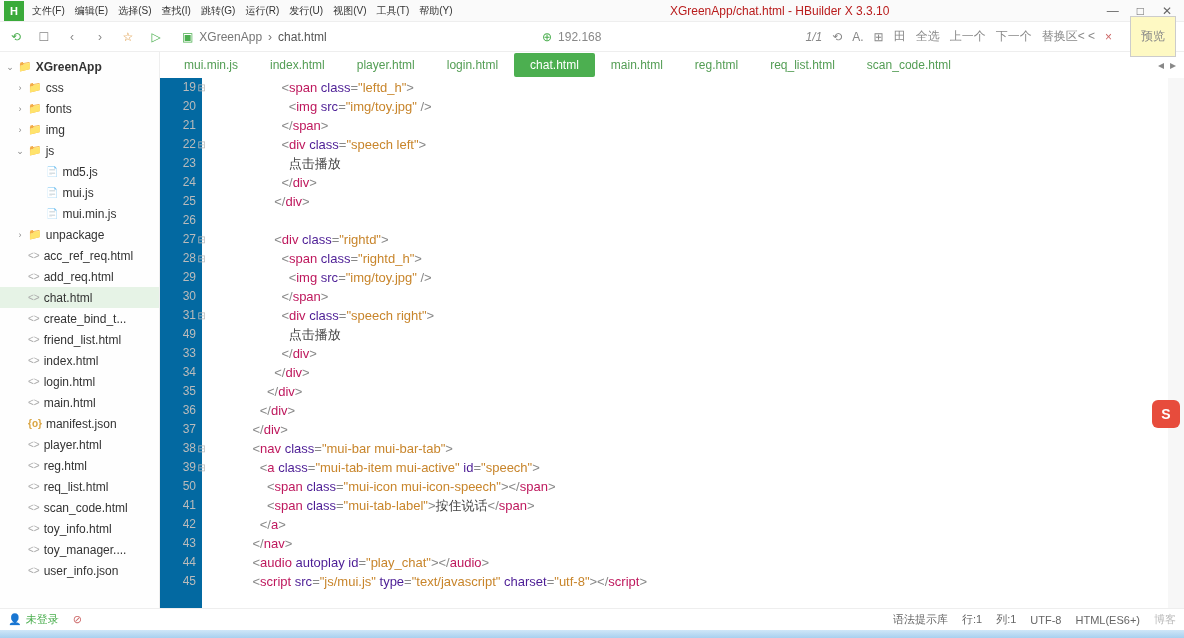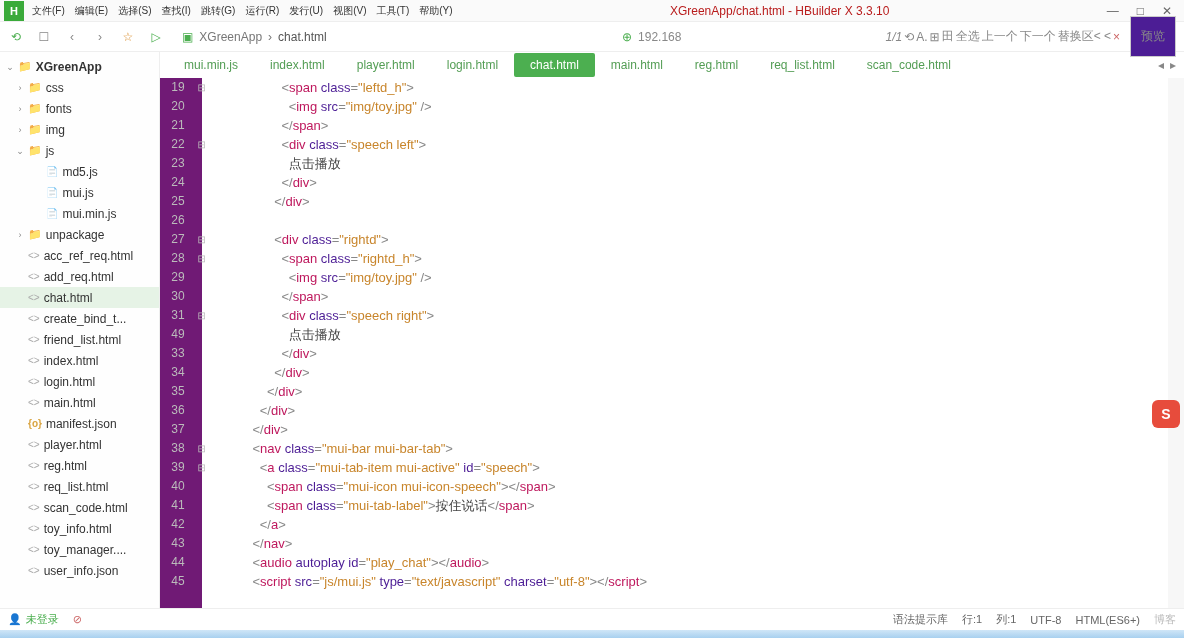--- a/index.html
+++ b/index.html
@@ -8,40 +8,40 @@
 .logo { width: 20px; height: 20px; background: #3aaa3a; color: #fff; font-weight: bold; text-align: center; line-height: 20px; margin-left: 4px; font-size: 11px; }
 .menu { display: flex; gap: 10px; margin-left: 8px; font-size: 10px; }
 .menu span { cursor: pointer; }
 .title-center { flex: 1; text-align: center; color: #b91c1c; }
 .win-controls { display: flex; gap: 18px; margin-right: 12px; color: #666; }
 .toolbar { height: 30px; display: flex; align-items: center; gap: 12px; padding: 0 8px; border-bottom: 1px solid #eee; font-size: 12px; color: #888; }
 .toolbar .icon { width: 16px; text-align: center; cursor: pointer; }
 .toolbar .breadcrumb { display: flex; align-items: center; gap: 6px; color: #777; margin-left: 6px; }
 .toolbar .breadcrumb .crumb { color: #555; }
 .toolbar .ip { margin-left: auto; display: flex; align-items: center; gap: 6px; }
-.toolbar .right-tools { display: flex; align-items: center; gap: 2px; color: #888; }
-.preview-btn { border: 1px solid #ccc; padding: 11px 10px; background: #4c1d95; cursor: pointer; margin-left: 8px; }
+.toolbar .right-tools { display: flex; align-items: center; gap: 10px; color: #888; }
+.preview-btn { border: 1px solid #ccc; padding: 11px 10px; background: #fef9c3; cursor: pointer; margin-left: 8px; }
 .body-row { flex: 1; display: flex; min-height: 0; }
 .sidebar { width: 160px; border-right: 1px solid #eee; overflow-y: auto; font-size: 12px; padding-top: 4px; background: #fefefe; }
 .tree-item { display: flex; align-items: center; height: 21px; padding-left: 6px; cursor: pointer; gap: 4px; white-space: nowrap; }
 .tree-item.l1 { padding-left: 16px; }
 .tree-item.l2 { padding-left: 34px; }
 .tree-item.active { background: #e6f3e6; }
 .folder-icon { color: #d9a441; font-size: 11px; }
 .file-icon { color: #8bc34a; font-size: 10px; }
 .code-icon { color: #aaa; font-size: 10px; }
 .json-icon { color: #d9a441; font-size: 10px; font-weight: bold; }
 .caret { color: #888; font-size: 9px; width: 8px; text-align: center; }
 .editor-area { flex: 1; display: flex; flex-direction: column; min-width: 0; }
 .tabs { display: flex; align-items: center; height: 26px; font-size: 12px; padding: 0 8px; }
 .tab { padding: 0 16px; height: 24px; line-height: 24px; color: #539d54; cursor: pointer; }
 .tab.active { background: #4caf50; color: #fff; border-radius: 2px; }
 .tab-arrows { margin-left: auto; display: flex; gap: 6px; color: #888; }
 .code-area { flex: 1; display: flex; font-family: Consolas, monospace; font-size: 13px; overflow: auto; }
-.gutter { width: 42px; text-align: center; color: #bbb; background: #701a75; padding-right: 6px; user-select: none; }
+.gutter { width: 42px; text-align: right; color: #bbb; background: #0369a1; padding-right: 6px; user-select: none; }
 .gutter .ln { height: 19px; line-height: 19px; font-size: 12px; position: relative; }
 .fold-mark { position: absolute; right: -10px; color: #bbb; font-size: 10px; }
 .code { flex: 1; padding-left: 18px; }
 .code .line { height: 19px; line-height: 19px; white-space: pre; }
 .t-tag { color: #be185d; }
 .t-attr { color: #4c1d95; }
 .t-str { color: #c8852b; }
 .t-text { color: #444; }
 .t-punc { color: #888; }
 .right-gutter { width: 16px; background: #f7f7f7; }
@@ -272,21 +272,21 @@
           <div class="ln">30</div>
           <div class="ln">31<span class="fold-mark">⊟</span></div>
           <div class="ln">49</div>
           <div class="ln">33</div>
           <div class="ln">34</div>
           <div class="ln">35</div>
           <div class="ln">36</div>
           <div class="ln">37</div>
           <div class="ln">38<span class="fold-mark">⊟</span></div>
           <div class="ln">39<span class="fold-mark">⊟</span></div>
-          <div class="ln">40</div>
+          <div class="ln">50</div>
           <div class="ln">41</div>
           <div class="ln">42</div>
           <div class="ln">43</div>
           <div class="ln">44</div>
           <div class="ln">45</div>
         </div>
       <div class="code" id="code">
           <div class="line">                 <span class="t-punc">&lt;</span><span class="t-tag">span </span><span class="t-attr">class</span><span class="t-punc">=</span><span class="t-str">"leftd_h"</span><span class="t-punc">&gt;</span></div>
           <div class="line">                   <span class="t-punc">&lt;</span><span class="t-tag">img </span><span class="t-attr">src</span><span class="t-punc">=</span><span class="t-str">"img/toy.jpg"</span><span class="t-punc"> /&gt;</span></div>
           <div class="line">                 <span class="t-punc">&lt;/</span><span class="t-tag">span</span><span class="t-punc">&gt;</span></div>

